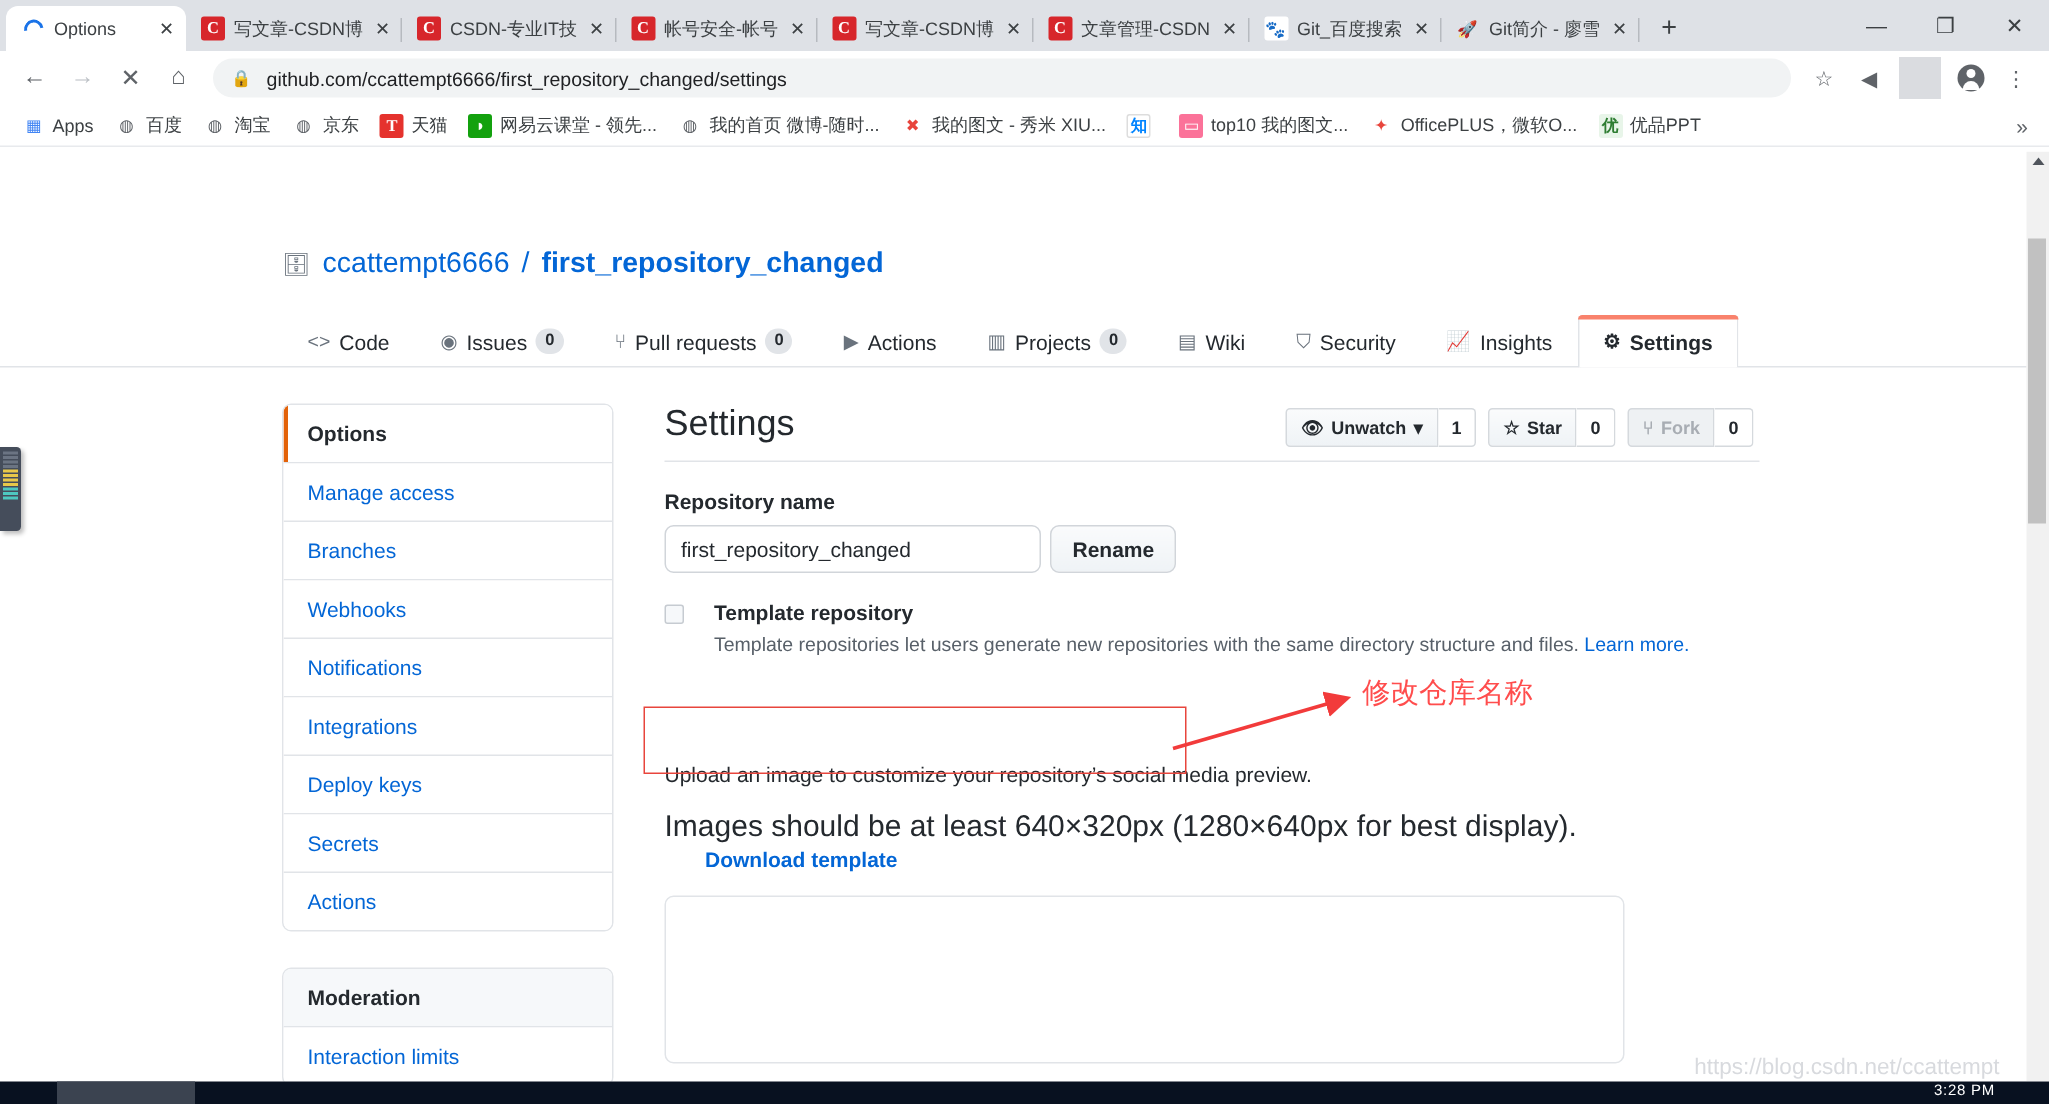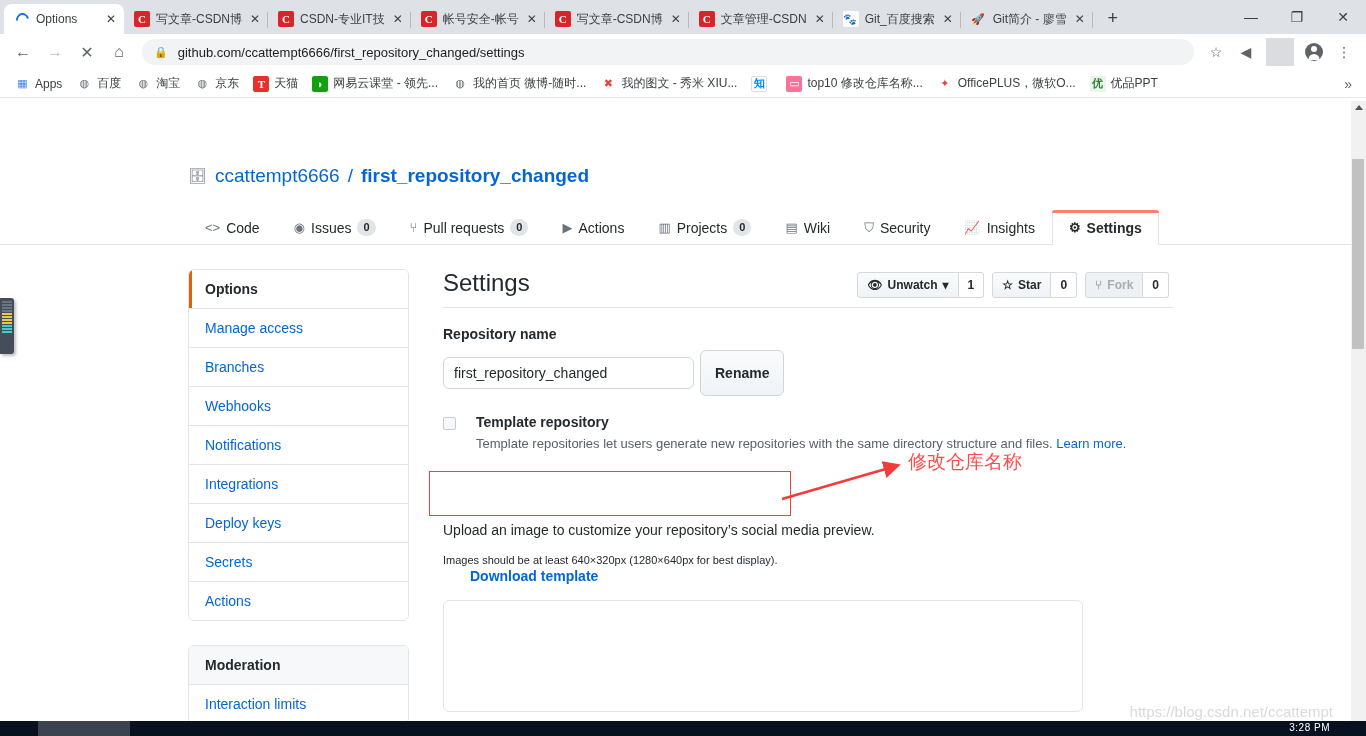--- a/index.html
+++ b/index.html
@@ -225,21 +225,21 @@
     padding-bottom: 10px; border-bottom: 1px solid #e1e4e8; margin-bottom: 18px;
   }
   .field-label { font-size: 14px; font-weight: 600; color: #24292e; margin-bottom: 8px; }
   .rename-row { display: flex; gap: 6px; align-items: center; }
   .rename-input {
     width: 251px; height: 32px; border: 1px solid #d1d5da; border-radius: 6px;
     padding: 0 10px; font-size: 14px; color: #24292e; background: #fff;
     font-family: "Liberation Sans", sans-serif;
   }
   .rename-btn {
-    height: 46px; padding: 0 14px; border: 1px solid #d1d5da; border-radius: 6px;
+    height: 32px; padding: 0 14px; border: 1px solid #d1d5da; border-radius: 6px;
     background: linear-gradient(#fafbfc,#eff3f6); font-size: 14px; font-weight: 600;
     color: #24292e; font-family: "Liberation Sans", sans-serif;
   }
   .annot-box {
     position: absolute; left: 429px; top: 370px; width: 362px; height: 45px;
     border: 1px solid #e8453c; pointer-events: none;
   }
   .annot-text {
     position: absolute; left: 908px; top: 348px;
     font-size: 19px; color: #ff4d4d; white-space: nowrap;
@@ -251,21 +251,21 @@
     width: 13px; height: 13px; border: 1px solid #c6cbd1; background: #f6f8fa;
     border-radius: 2px; margin-top: 3px; flex: 0 0 13px;
   }
   .tmpl-title { font-size: 14px; font-weight: 600; color: #24292e; }
   .tmpl-desc { font-size: 13px; color: #586069; margin-top: 4px; line-height: 1.5; }
   .tmpl-desc a { color: #0366d6; text-decoration: none; }
 
   .social { margin-top: 68px; }
   .social-h { font-size: 14px; font-weight: 600; color: #24292e; }
   .social-p { font-size: 14px; color: #24292e; margin-top: 16px; }
-  .social-p2 { font-size: 11px; color: #24292e; margin-top: 16px; }
+  .social-p2 { font-size: 20px; color: #24292e; margin-top: 16px; }
   .dl-link { display: block; font-size: 14px; color: #0366d6; text-decoration: none; margin-top: 2px; font-weight: 600; padding-left: 27px; }
   .social-box {
     margin-top: 16px; width: 640px; height: 112px;
     border: 1px solid #e1e4e8; border-radius: 6px; background: #fff;
   }
 
   
   .watermark {
     position: absolute; right: 18px; bottom: 1px;
     font-size: 15px; color: #d8dade; white-space: nowrap;
@@ -398,21 +398,21 @@
   <div class="bm">
     <span class="bmicon ic-xiumi">✖</span>
     <span>我的图文 - 秀米 XIU...</span>
   </div>
   <div class="bm">
     <span class="bmicon ic-zhihu">知</span>
     <span></span>
   </div>
   <div class="bm">
     <span class="bmicon ic-bili">▭</span>
-    <span>top10 修改仓库名称...</span>
+    <span>top10 我的图文...</span>
   </div>
   <div class="bm">
     <span class="bmicon ic-office">✦</span>
     <span>OfficePLUS，微软O...</span>
   </div>
   <div class="bm">
     <span class="bmicon ic-ppt">优</span>
     <span>优品PPT</span>
   </div>
   <div class="bm-overflow">»</div>

